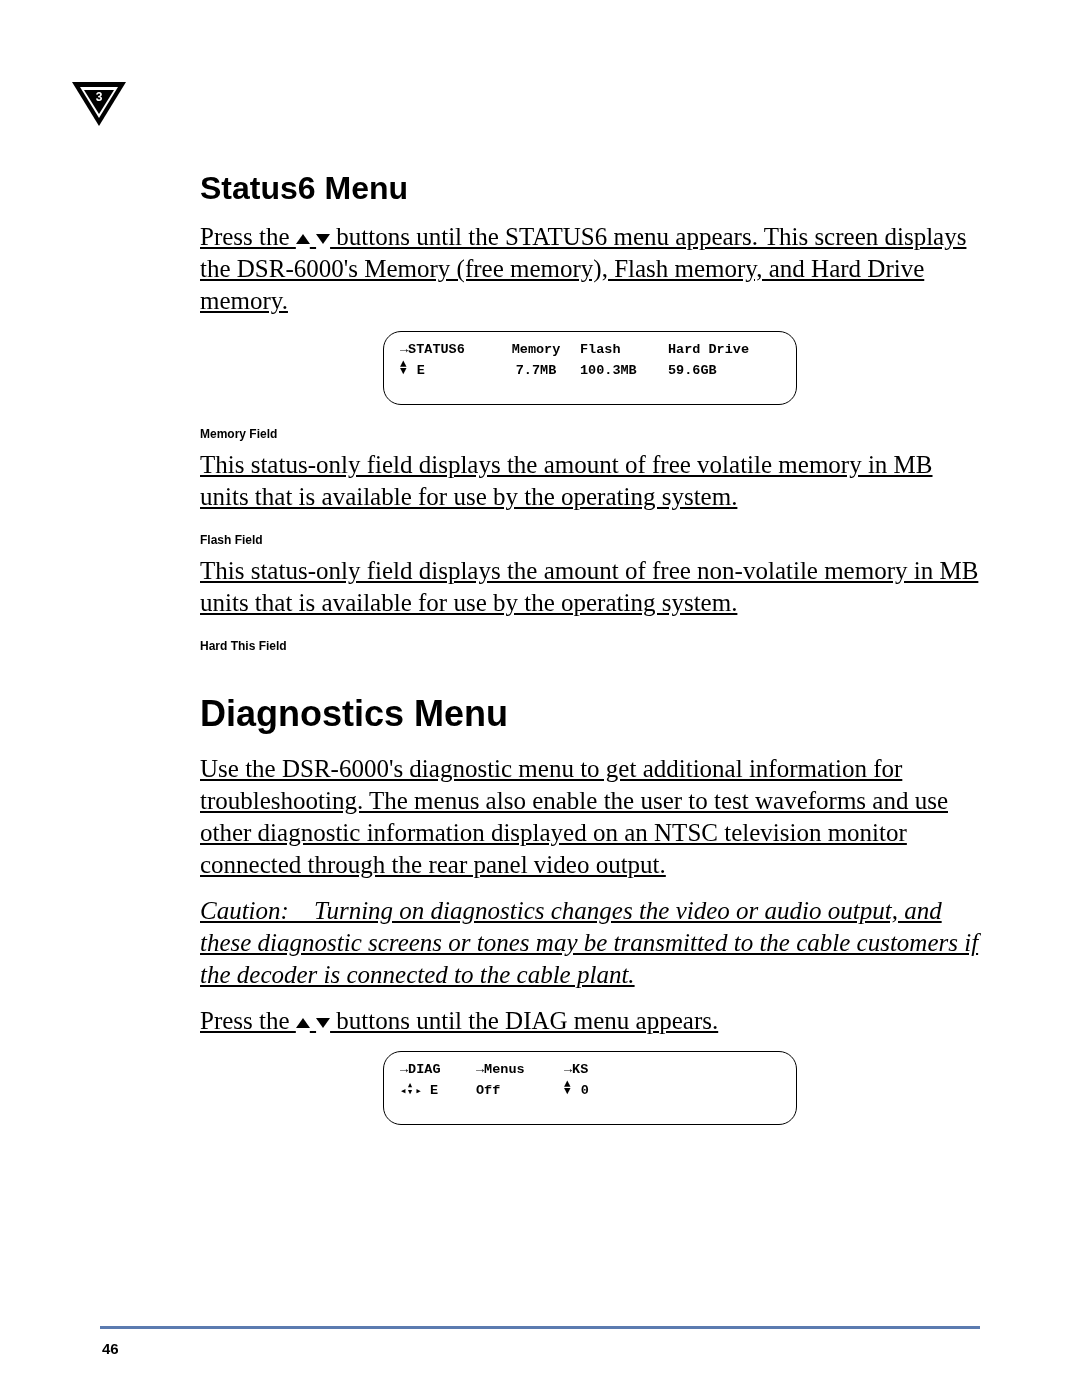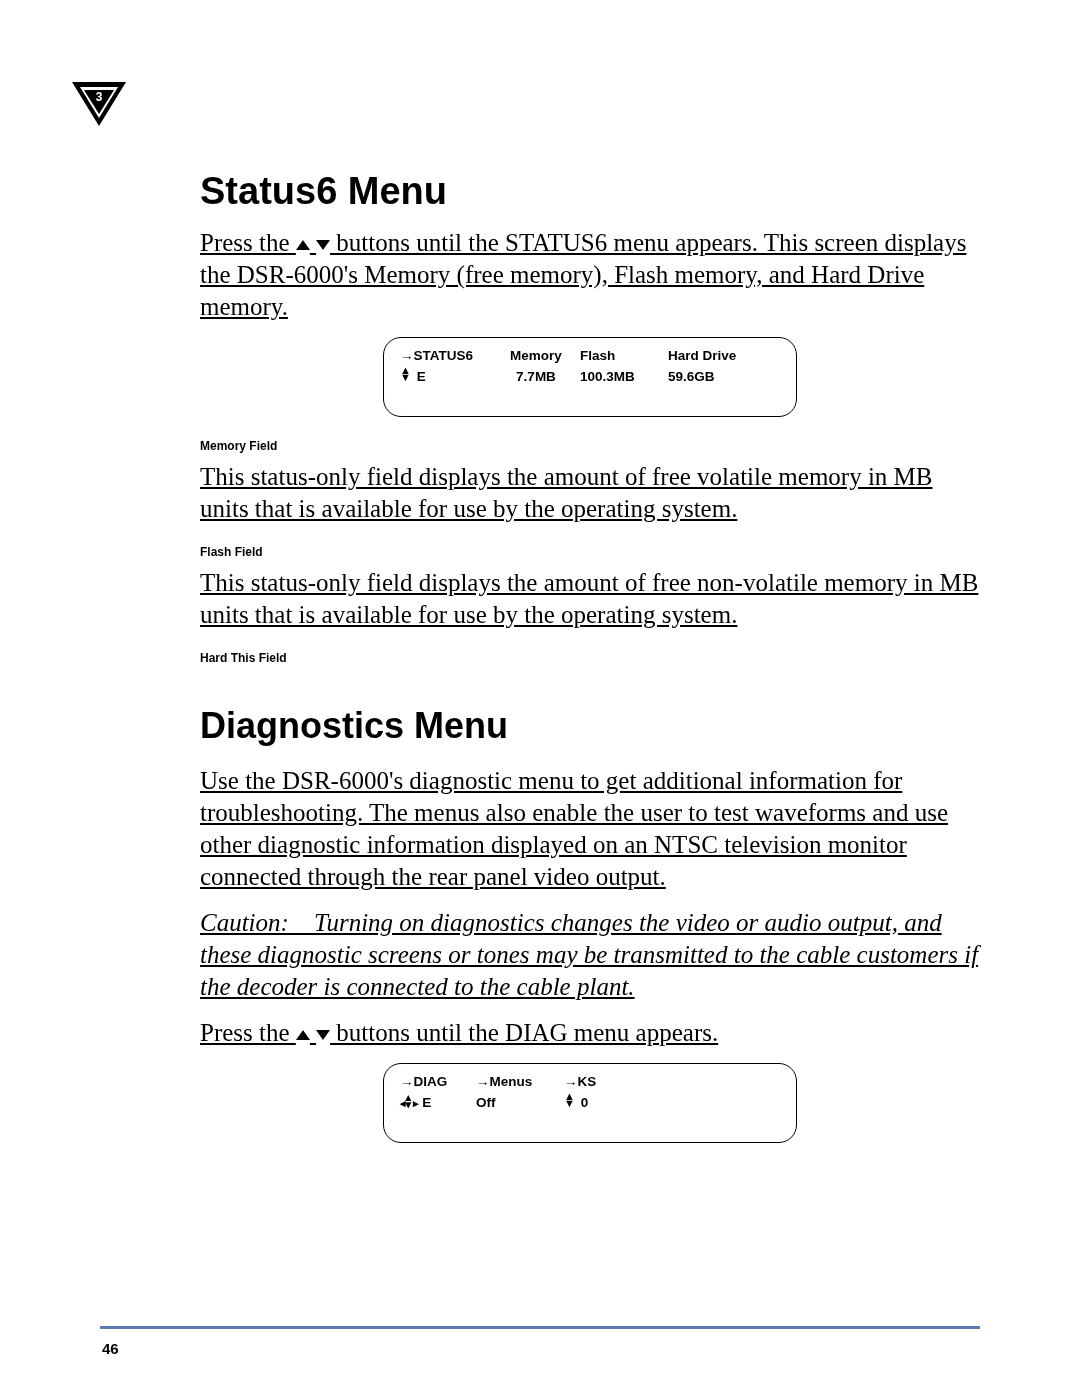--- a/index.html
+++ b/index.html
@@ -22,21 +22,21 @@
     left: 68px;
   }
   .content {
     margin-left: 100px;
     margin-right: 0;
     padding-top: 90px;
   }
   h2.section-heading {
     font-family: Arial, Helvetica, sans-serif;
     font-weight: 700;
-    font-size: 38px;
+    font-size: 32px;
     margin: 0 0 14px 0;
   }
   h1.major-heading {
     font-family: Arial, Helvetica, sans-serif;
     font-weight: 700;
     font-size: 36px;
     margin: 40px 0 18px 0;
   }
   p.body {
     font-size: 25px;
@@ -55,22 +55,22 @@
     margin: 20px 0 8px 0;
   }
   .caution {
     font-style: italic;
   }
   .lcd-box {
     margin: 14px auto 22px auto;
     width: 380px;
     border: 1px solid #000;
     border-radius: 18px;
-    padding: 8px 16px 28px 16px;
-    font-family: Liberation Sans, sans-serif;
+    padding: 8px 16px 22px 16px;
+    font-family: Liberation Mono, monospace;
     font-size: 13.5px;
     font-weight: 700;
     line-height: 1.55;
   }
   .lcd-row {
     display: flex;
     gap: 0;
   }
   .lcd-cell {
     white-space: nowrap;

